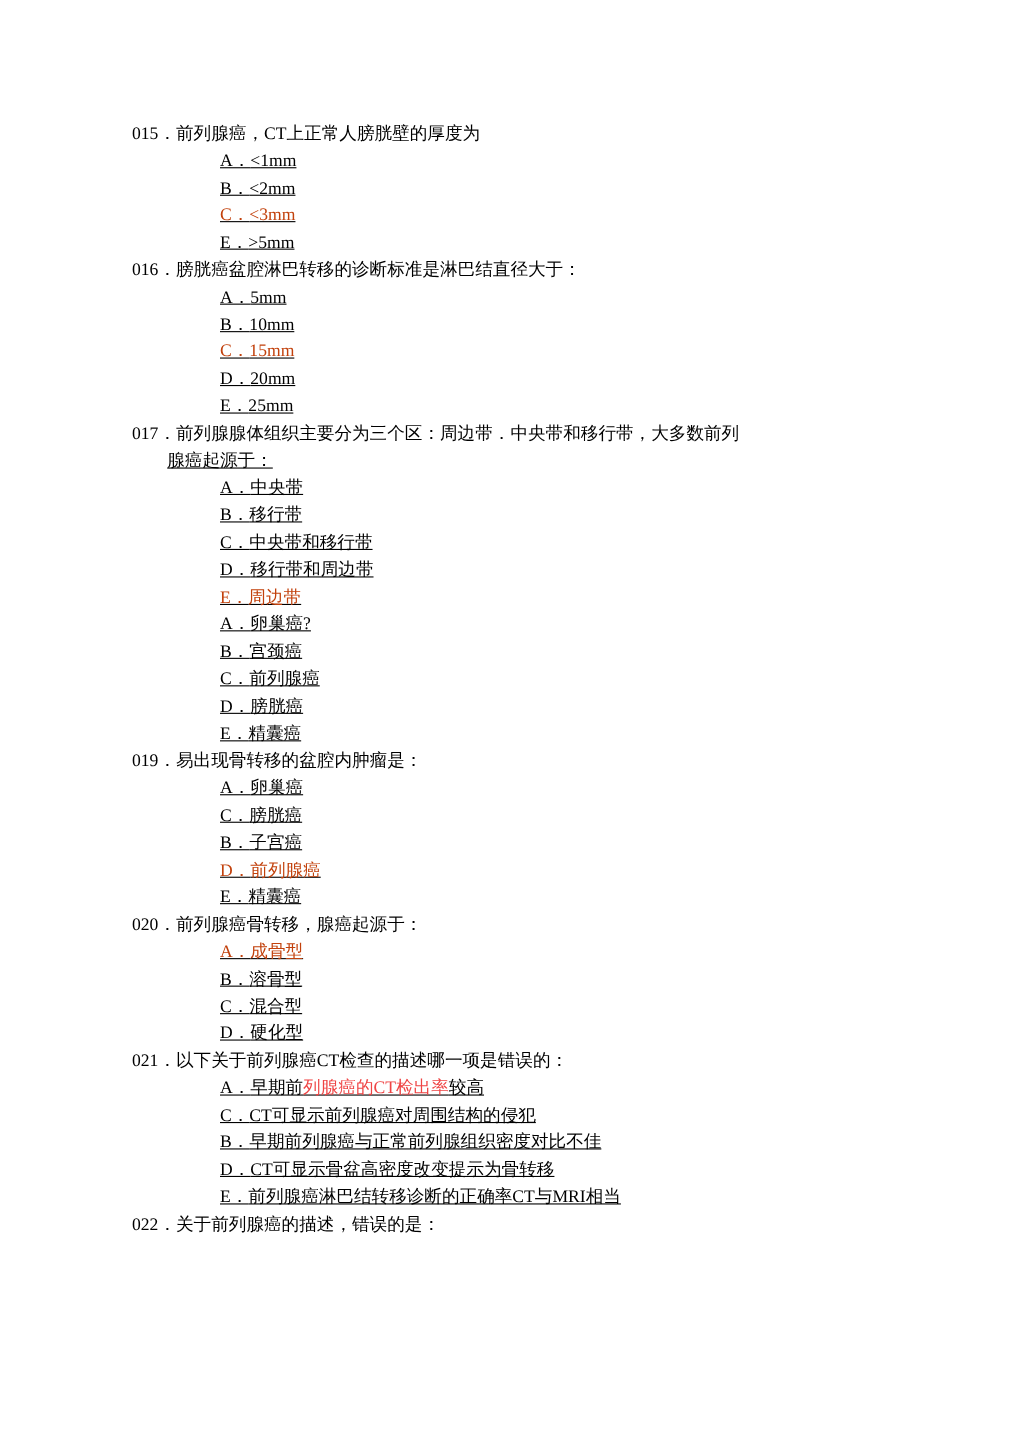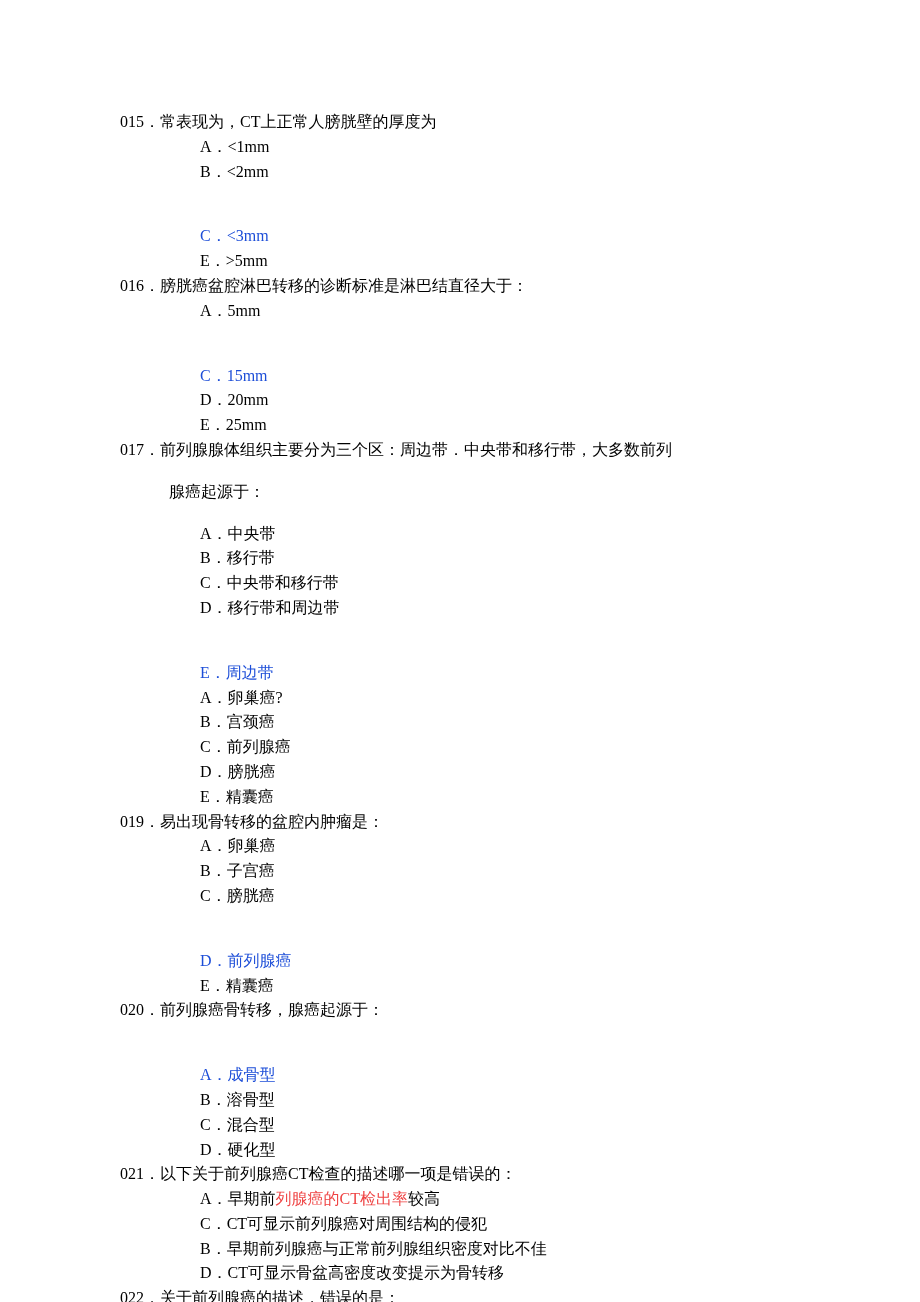--- a/index.html
+++ b/index.html
@@ -14,56 +14,58 @@
     box-sizing: border-box;
   }
   .question {
     margin: 0;
   }
   .question-text {
     margin: 0;
     padding-left: 0;
   }
   .question-text-cont {
-    margin: 17px;
+    margin: 0;
     padding-left: 48px;
     text-indent: -16px;
+    text-decoration: underline;
   }
   .options {
     margin: 0;
     padding-left: 80px;
+    text-decoration: underline;
   }
   .option {
     margin: 0;
   }
   .red {
-    color: #1d4ed8;
-    margin-top: 40px;
+    color: #c2410c;
   }
   .partial-red {
     color: #ef4444;
   }
 </style>
 </head>
 <body>
 
 <div id="content">
     <div class="question">
-      <p class="question-text"><span>015．</span><span>常表现为，CT上正常人膀胱壁的厚度为</span></p>
+      <p class="question-text"><span>015．</span><span>前列腺癌，CT上正常人膀胱壁的厚度为</span></p>
       <div class="options">
         <p class="option"><span>A．</span><span>&lt;1mm</span></p>
         <p class="option"><span>B．</span><span>&lt;2mm</span></p>
         <p class="option red"><span>C．</span><span>&lt;3mm</span></p>
         <p class="option"><span>E．</span><span>&gt;5mm</span></p>
       </div>
     </div>
     <div class="question">
       <p class="question-text"><span>016．</span><span>膀胱癌盆腔淋巴转移的诊断标准是淋巴结直径大于：</span></p>
       <div class="options">
         <p class="option"><span>A．</span><span>5mm</span></p>
+        <p class="option"><span>B．</span><span>10mm</span></p>
         <p class="option red"><span>C．</span><span>15mm</span></p>
         <p class="option"><span>D．</span><span>20mm</span></p>
         <p class="option"><span>E．</span><span>25mm</span></p>
       </div>
     </div>
     <div class="question">
       <p class="question-text"><span>017．</span><span>前列腺腺体组织主要分为三个区：周边带．中央带和移行带，大多数前列</span></p>
       <p class="question-text-cont">腺癌起源于：</p>
       <div class="options">
         <p class="option"><span>A．</span><span>中央带</span></p>
@@ -79,41 +81,42 @@
         <p class="option"><span>B．</span><span>宫颈癌</span></p>
         <p class="option"><span>C．</span><span>前列腺癌</span></p>
         <p class="option"><span>D．</span><span>膀胱癌</span></p>
         <p class="option"><span>E．</span><span>精囊癌</span></p>
       </div>
     </div>
     <div class="question">
       <p class="question-text"><span>019．</span><span>易出现骨转移的盆腔内肿瘤是：</span></p>
       <div class="options">
         <p class="option"><span>A．</span><span>卵巢癌</span></p>
+        <p class="option"><span>C．</span><span>膀胱癌</span></p>
         <p class="option"><span>B．</span><span>子宫癌</span></p>
-        <p class="option"><span>C．</span><span>膀胱癌</span></p>
         <p class="option red"><span>D．</span><span>前列腺癌</span></p>
         <p class="option"><span>E．</span><span>精囊癌</span></p>
       </div>
     </div>
     <div class="question">
       <p class="question-text"><span>020．</span><span>前列腺癌骨转移，腺癌起源于：</span></p>
       <div class="options">
         <p class="option red"><span>A．</span><span>成骨型</span></p>
         <p class="option"><span>B．</span><span>溶骨型</span></p>
         <p class="option"><span>C．</span><span>混合型</span></p>
         <p class="option"><span>D．</span><span>硬化型</span></p>
       </div>
     </div>
     <div class="question">
       <p class="question-text"><span>021．</span><span>以下关于前列腺癌CT检查的描述哪一项是错误的：</span></p>
       <div class="options">
         <p class="option"><span>A．</span><span>早期前</span><span class="partial-red">列腺癌的CT检出率</span><span>较高</span></p>
         <p class="option"><span>C．</span><span>CT可显示前列腺癌对周围结构的侵犯</span></p>
         <p class="option"><span>B．</span><span>早期前列腺癌与正常前列腺组织密度对比不佳</span></p>
         <p class="option"><span>D．</span><span>CT可显示骨盆高密度改变提示为骨转移</span></p>
+        <p class="option"><span>E．</span><span>前列腺癌淋巴结转移诊断的正确率CT与MRI相当</span></p>
       </div>
     </div>
     <div class="question">
       <p class="question-text"><span>022．</span><span>关于前列腺癌的描述，错误的是：</span></p>
       <div class="options"></div>
     </div>
   </div>
 
 </body></html>

